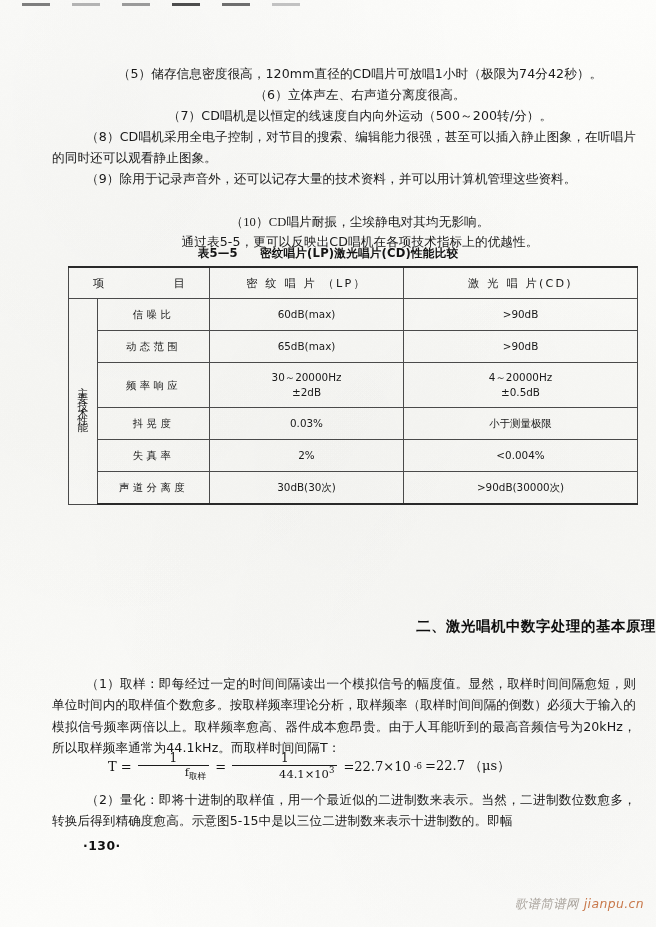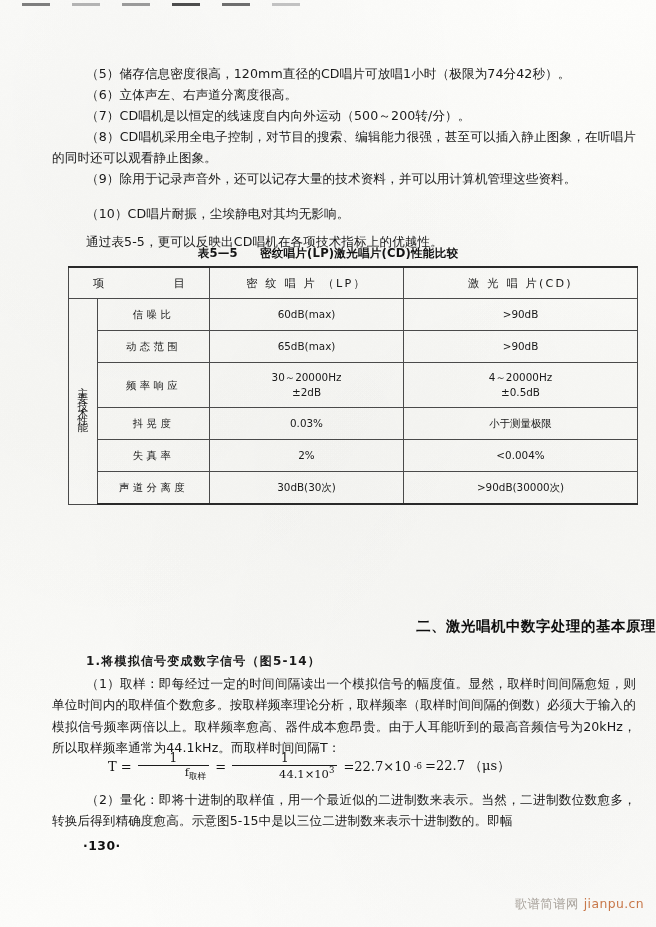--- a/index.html
+++ b/index.html
@@ -61,20 +61,21 @@
     width: 656px;
   }
   .para {
     font-family: "DejaVu Sans", "Liberation Sans", sans-serif;
     font-size: 12.6px;
     line-height: 20.6px;
     color: #191919;
     letter-spacing: 0.1px;
     position: absolute;
     white-space: pre-wrap;
+    text-align: center;
   }
   .para.justify {
     text-align: justify;
     text-justify: inter-character;
   }
   .bold {
     font-weight: 700;
   }
 
   
@@ -210,20 +211,21 @@
   }
 
   
   #watermark {
     position: absolute;
     right: 12px;
     bottom: 14px;
     font-size: 12.4px;
     letter-spacing: 0.4px;
     white-space: nowrap;
+    font-style: italic;
   }
   #watermark .wm-cn { color: #a9a39c; }
   #watermark .wm-url { color: #c8784a; margin-left: 5px; }
 </style>
 </head>
 <body>
 
 <div id="page">
 
   <div id="paper-texture"></div>
@@ -252,21 +254,21 @@
     <div class="para" style="left:86px; top:64px; width:548px;">（5）储存信息密度很高，120mm直径的CD唱片可放唱1小时（极限为74分42秒）。</div>
 
     <div class="para" style="left:86px; top:85px; width:548px;">（6）立体声左、右声道分离度很高。</div>
 
     <div class="para" style="left:86px; top:106px; width:548px;">（7）CD唱机是以恒定的线速度自内向外运动（500～200转/分）。</div>
 
     <div class="para justify" style="left:52px; top:127px; width:584px; text-indent:34px;">（8）CD唱机采用全电子控制，对节目的搜索、编辑能力很强，甚至可以插入静止图象，在听唱片的同时还可以观看静止图象。</div>
 
     <div class="para justify" style="left:52px; top:169px; width:584px; text-indent:34px;">（9）除用于记录声音外，还可以记存大量的技术资料，并可以用计算机管理这些资料。</div>
 
-    <div class="para" style="left:86px; top:204px; width:548px;">（10）CD唱片耐振，尘埃静电对其均无影响。</div>
+    <div class="para" style="left:86px; top:212px; width:548px;font-family:Liberation Serif, serif;">（10）CD唱片耐振，尘埃静电对其均无影响。</div>
 
     <div class="para" style="left:86px; top:232px; width:548px;">通过表5-5，更可以反映出CD唱机在各项技术指标上的优越性。</div>
   </div>
 
   <div id="table-caption">
     <span class="cap-no">表5—5</span><span>密纹唱片(LP)激光唱片(CD)性能比较</span>
   </div>
 
   <table id="spec-table">
     <tbody>
@@ -324,21 +326,20 @@
         <td class="row-name outer-bot">声道分离度</td>
         <td class="outer-bot">30dB(30次)</td>
         <td class="outer-bot">&gt;90dB(30000次)</td>
       </tr>
     </tbody>
   </table>
 
 
   <div id="section-heading">二、激光唱机中数字处理的基本原理</div>
 
-  <div class="para bold" style="left:86px; top:651px; width:548px; font-size:12px; letter-spacing:1.2px;">1.将模拟信号变成数字信号（图5-14）</div>
 
   <div class="para justify" style="left:52px; top:673px; width:584px; text-indent:34px; line-height:21.4px;">（1）取样：即每经过一定的时间间隔读出一个模拟信号的幅度值。显然，取样时间间隔愈短，则单位时间内的取样值个数愈多。按取样频率理论分析，取样频率（取样时间间隔的倒数）必须大于输入的模拟信号频率两倍以上。取样频率愈高、器件成本愈昂贵。由于人耳能听到的最高音频信号为20kHz，所以取样频率通常为44.1kHz。而取样时间间隔T：</div>
 
   <div id="formula">
     <span>T =</span>
     <span class="frac">
       <span class="num">1</span>
       <span class="bar"></span>
       <span class="den"><span>f</span><span class="sub">取样</span></span>
     </span>

